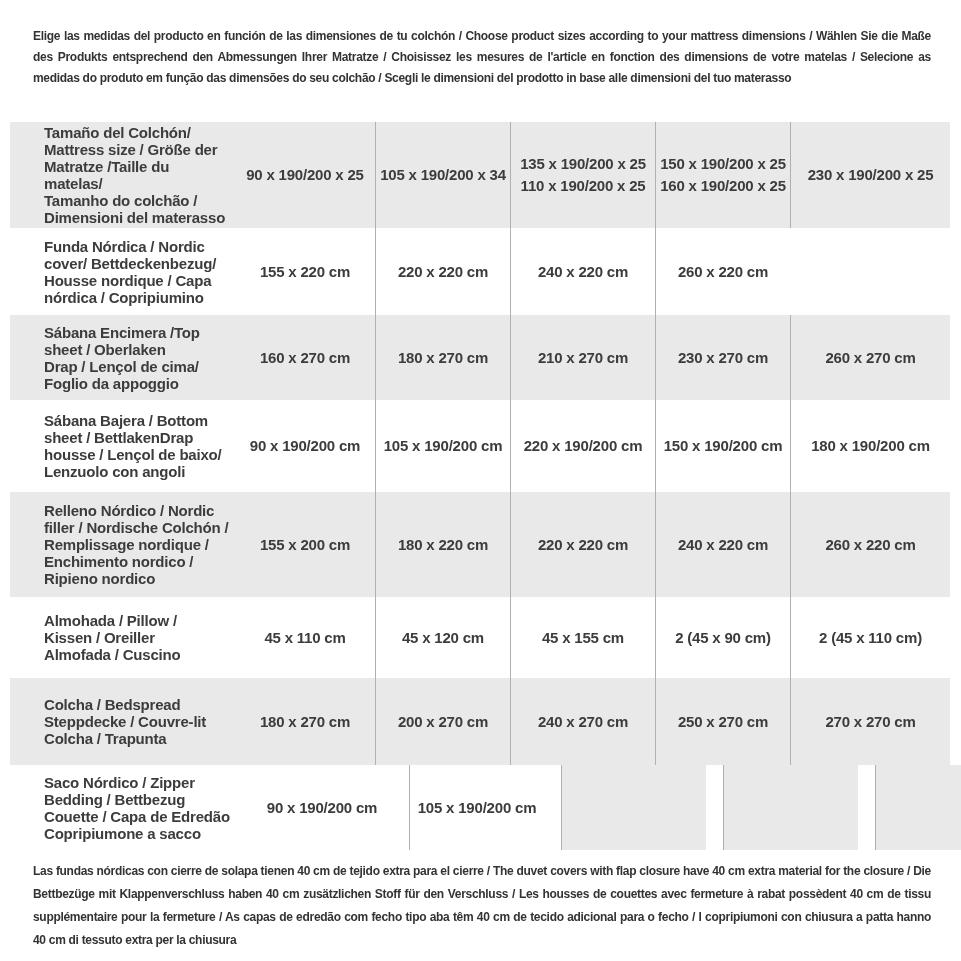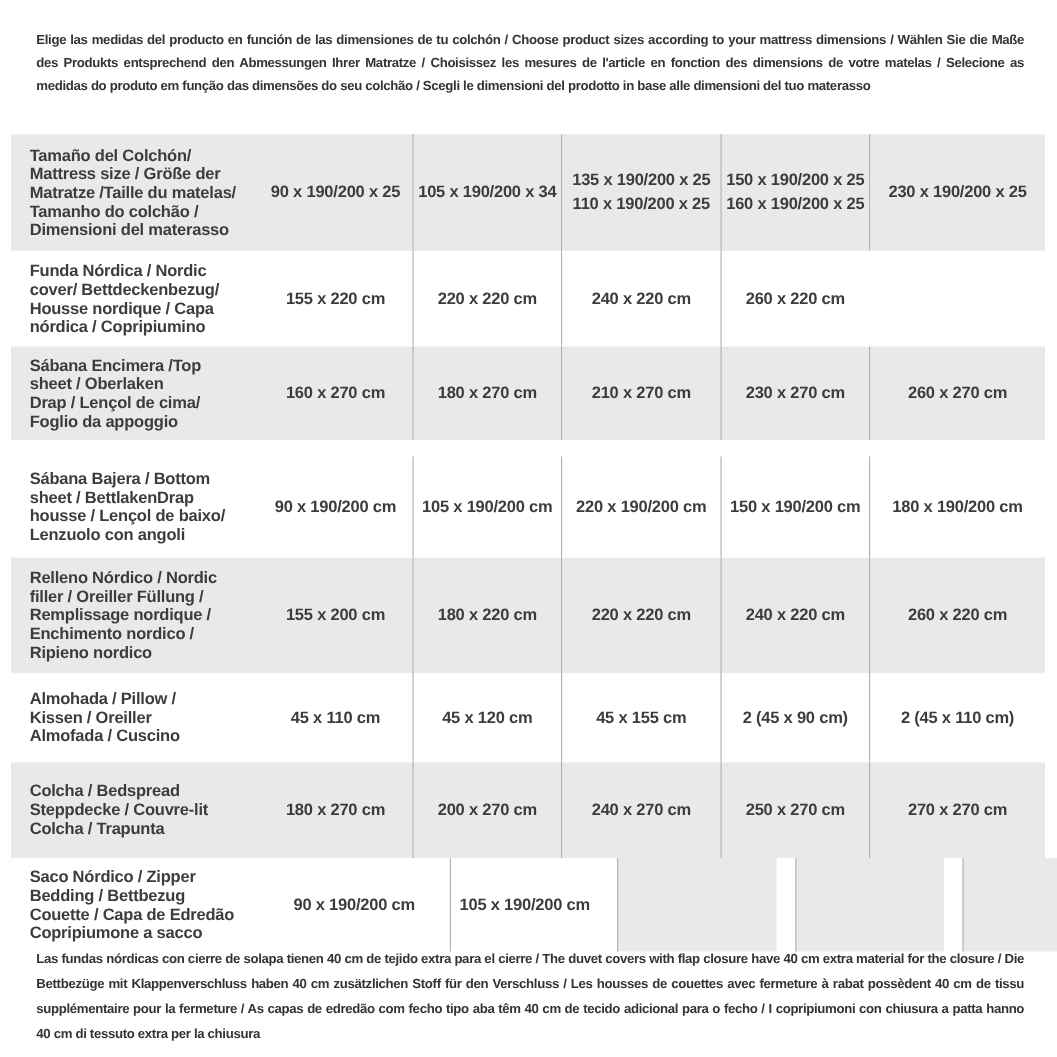--- a/index.html
+++ b/index.html
@@ -38,21 +38,21 @@
     grid-template-columns:225px 140px 135px 145px 135px 160px;
   }
   .cell{
     display:flex;
     align-items:center;
     white-space:pre-line;
     font-size:15px;
   }
   .cell.shaded{background:var(--row_shade);}
   .cell.label{
-    padding-left:17px;
+    padding-left:34px;
     padding-right:4px;
     text-align:left;
     line-height:17px;
     letter-spacing:-0.2px;
   }
   .cell.val{
     justify-content:center;
     text-align:center;
     line-height:22px;
     letter-spacing:-0.2px;
@@ -93,34 +93,34 @@
       <div class="cell label shaded">Sábana Encimera /Top
 sheet / Oberlaken
 Drap / Lençol de cima/
 Foglio da appoggio</div>
       <div class="cell val shaded">160 x 270 cm</div>
       <div class="cell val sep shaded">180 x 270 cm</div>
       <div class="cell val sep shaded">210 x 270 cm</div>
       <div class="cell val sep shaded">230 x 270 cm</div>
       <div class="cell val sep shaded">260 x 270 cm</div>
     </div>
-    <div class="trow" style="height: 92px; margin-top: 15px;">
+    <div class="trow" style="height: 92px;">
       <div class="cell label">Sábana Bajera / Bottom
 sheet / BettlakenDrap
 housse / Lençol de baixo/
 Lenzuolo con angoli</div>
       <div class="cell val">90 x 190/200 cm</div>
       <div class="cell val sep">105 x 190/200 cm</div>
       <div class="cell val sep">220 x 190/200 cm</div>
       <div class="cell val sep">150 x 190/200 cm</div>
       <div class="cell val sep">180 x 190/200 cm</div>
     </div>
     <div class="trow" style="height: 105px;">
       <div class="cell label shaded">Relleno Nórdico / Nordic
-filler / Oreiller Füllung /
+filler / Nordische Colchón /
 Remplissage nordique /
 Enchimento nordico /
 Ripieno nordico</div>
       <div class="cell val shaded">155 x 200 cm</div>
       <div class="cell val sep shaded">180 x 220 cm</div>
       <div class="cell val sep shaded">220 x 220 cm</div>
       <div class="cell val sep shaded">240 x 220 cm</div>
       <div class="cell val sep shaded">260 x 220 cm</div>
     </div>
     <div class="trow" style="height: 81px;">

